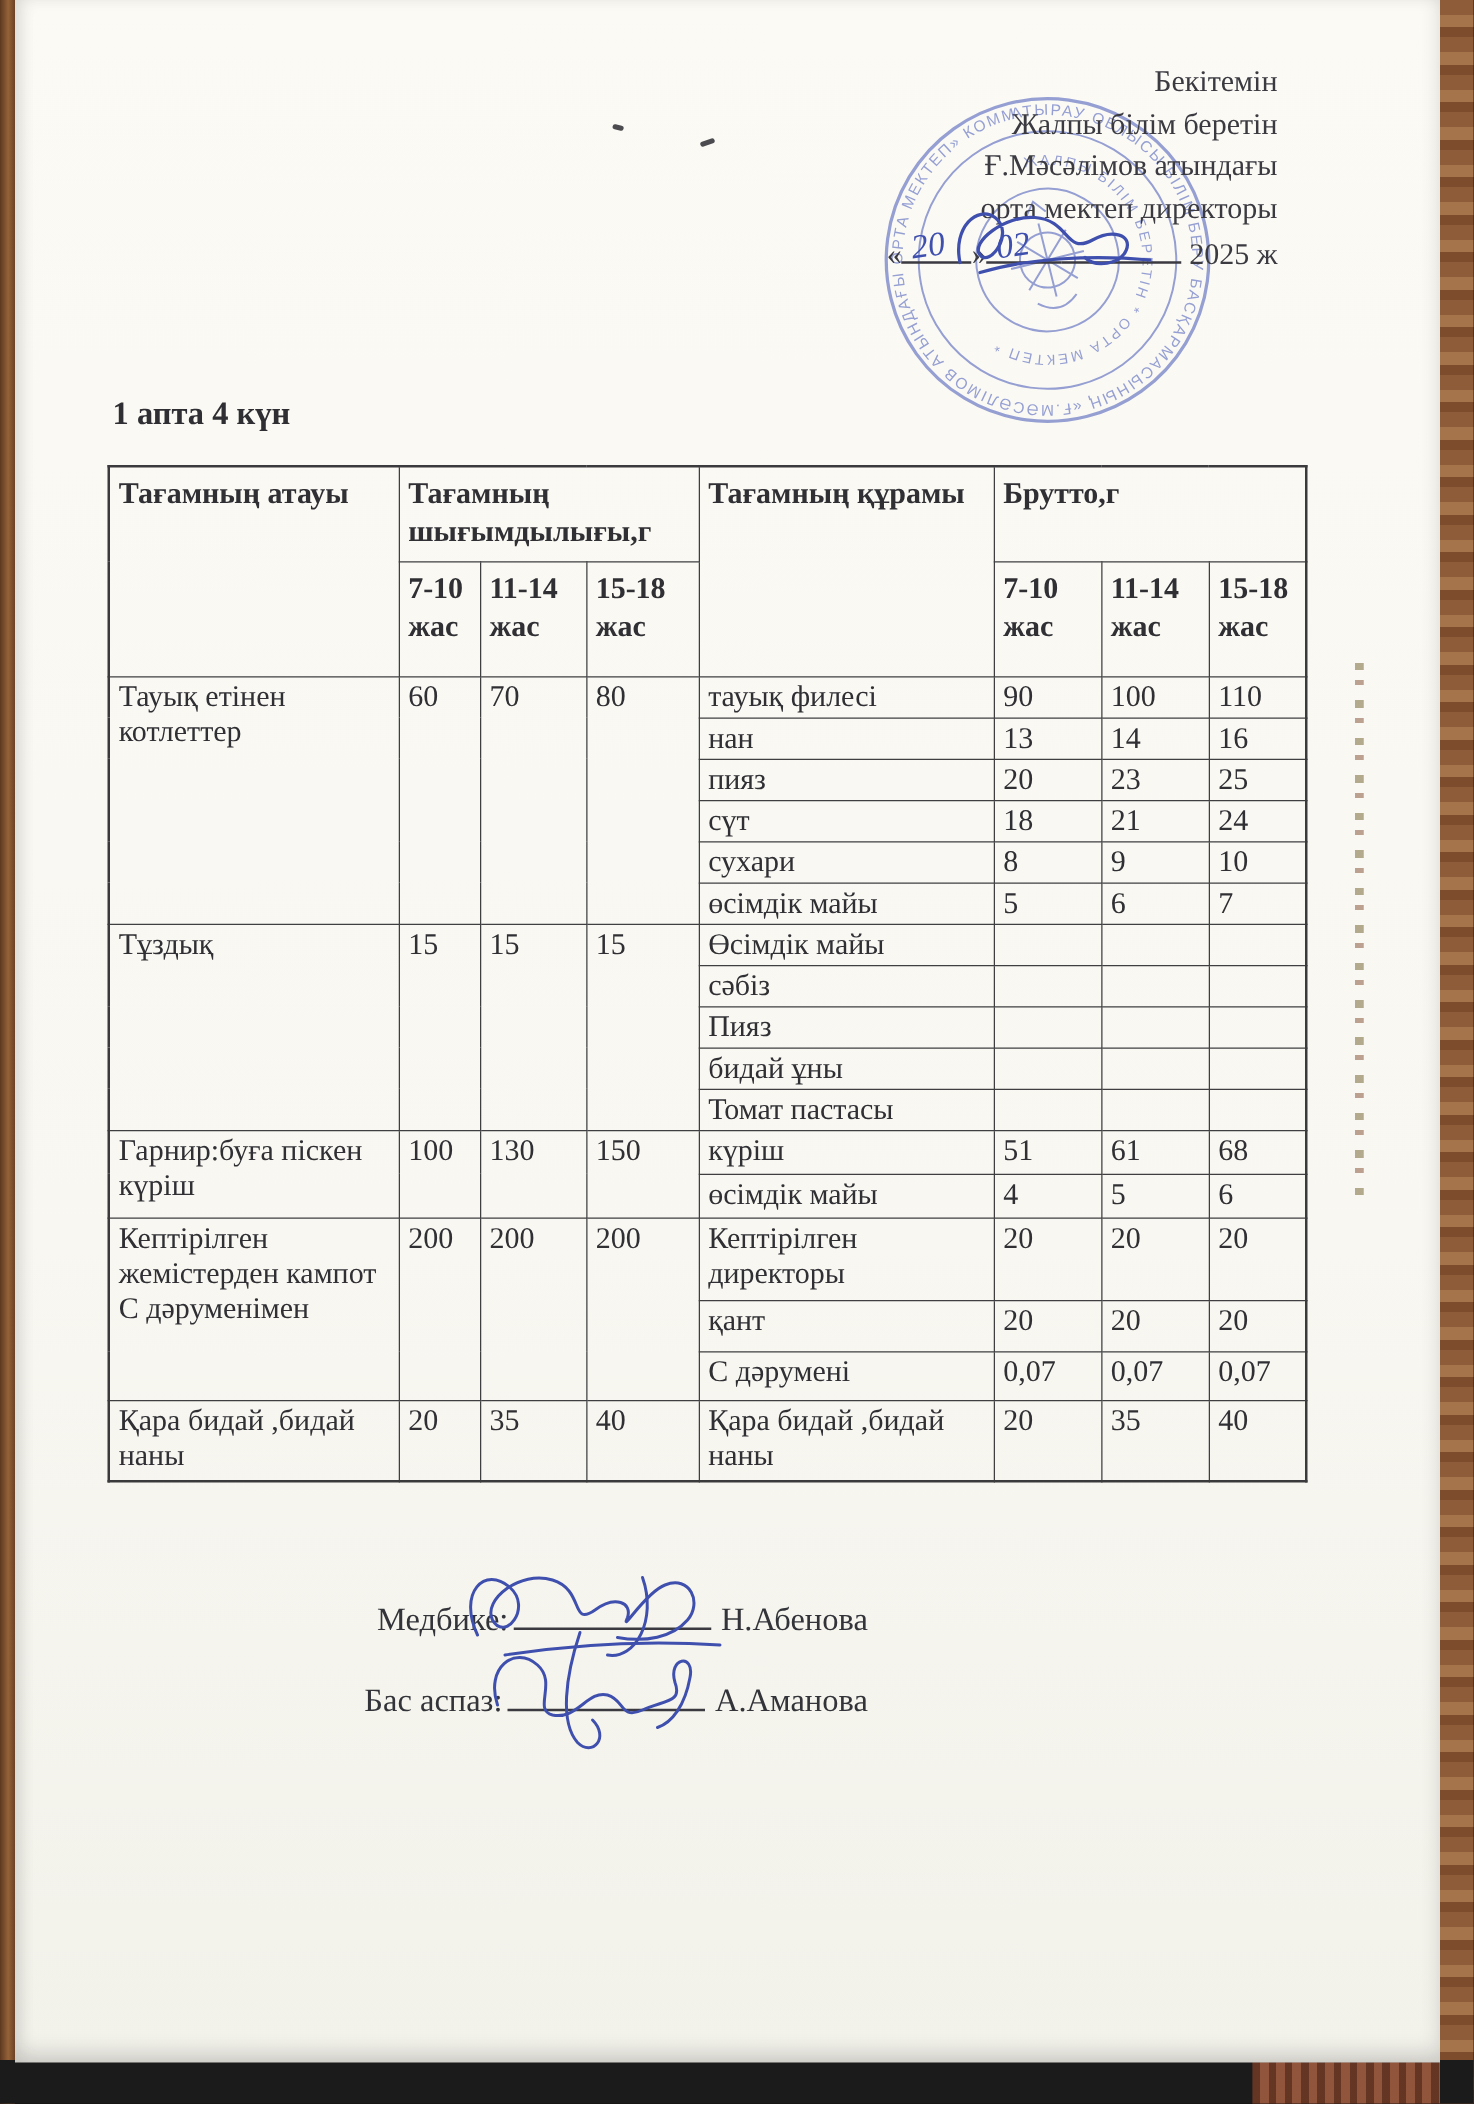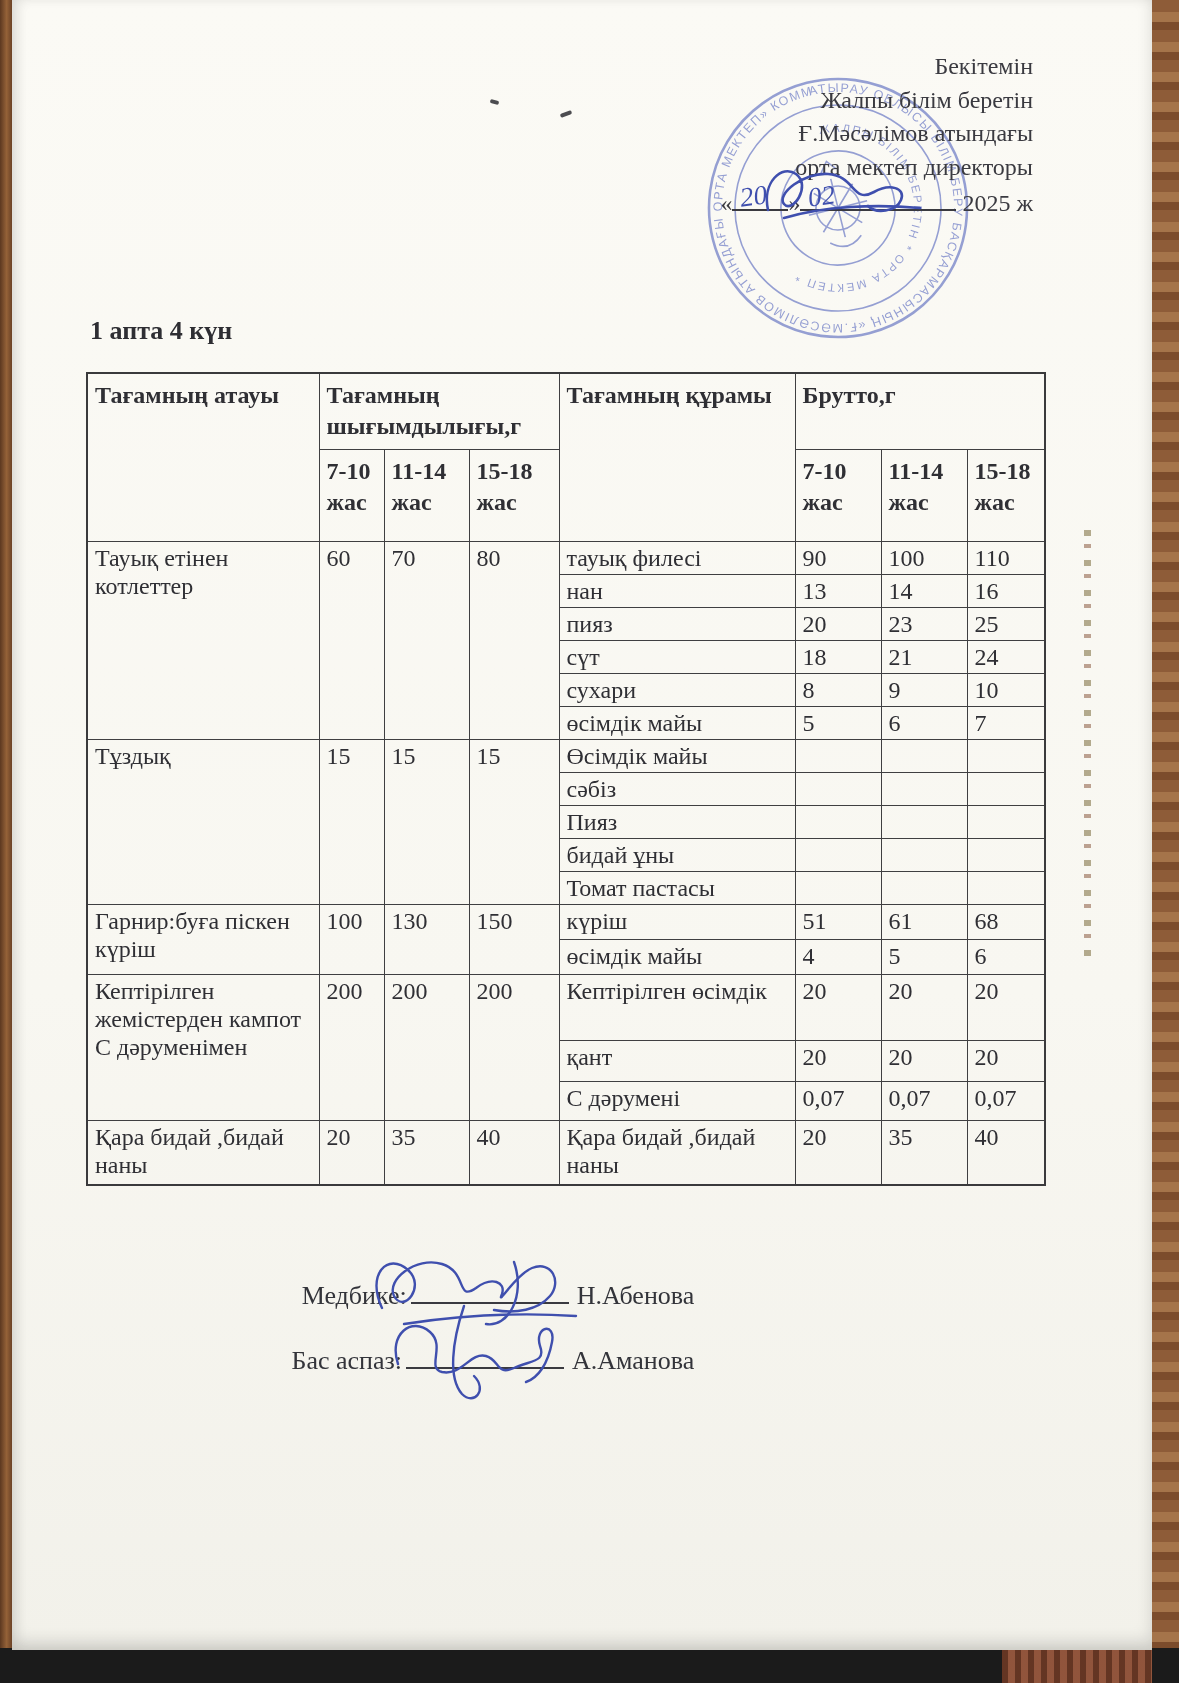--- a/index.html
+++ b/index.html
@@ -16,21 +16,21 @@
     background:#8a4a30;
     background-image:repeating-linear-gradient(90deg,rgba(0,0,0,.28) 0 6px,rgba(255,255,255,.06) 6px 13px);}
   
   .paper{position:absolute;left:12px;top:0;right:27px;bottom:33px;
     background:linear-gradient(180deg,#fbfaf5 0%,#f8f7f1 60%,#f2f1ea 100%);
     box-shadow:inset 0 -8px 16px rgba(0,0,0,.14),inset 6px 0 12px rgba(0,0,0,.05);}
   .speck{position:absolute;background:#4c4c50;border-radius:2px;}
   .artifact-strip{position:absolute;width:7px;opacity:.55;
     background:repeating-linear-gradient(180deg,#7a6a3a 0 6px,transparent 6px 14px,#8a5a40 14px 18px,transparent 18px 30px);}
   
-  .approval{position:absolute;right:119px;top:50px;text-align:right;
+  .approval{position:absolute;right:130px;top:50px;text-align:right;
     font-size:24px;line-height:33.5px;color:#3a3a40;}
   .ul{display:inline-block;border-bottom:2px solid #3a3a40;height:1.05em;
     vertical-align:baseline;position:relative;overflow:visible;}
   .hand{position:absolute;bottom:-4px;left:8px;color:#3f4fae;
     font-style:italic;font-size:27px;transform:rotate(-8deg);white-space:nowrap;}
   
   .stamp{position:absolute;left:690px;top:72px;width:272px;height:272px;
     opacity:.55;transform:rotate(-14deg);pointer-events:none;}
   
   .doc-title{position:absolute;left:78px;top:316px;font-size:26px;font-weight:bold;color:#2e2e33;}
@@ -232,21 +232,21 @@
         <td>4</td>
         <td>5</td>
         <td>6</td>
       </tr>
 
       <tr class="rh66">
         <td rowspan="3">Кептірілген жемістерден кампот С дәруменімен</td>
         <td rowspan="3">200</td>
         <td rowspan="3">200</td>
         <td rowspan="3">200</td>
-        <td>Кептірілген өсімдік</td>
+        <td>Кептірілген директоры</td>
         <td>20</td>
         <td>20</td>
         <td>20</td>
       </tr>
       <tr class="rh41">
         <td>қант</td>
         <td>20</td>
         <td>20</td>
         <td>20</td>
       </tr>

